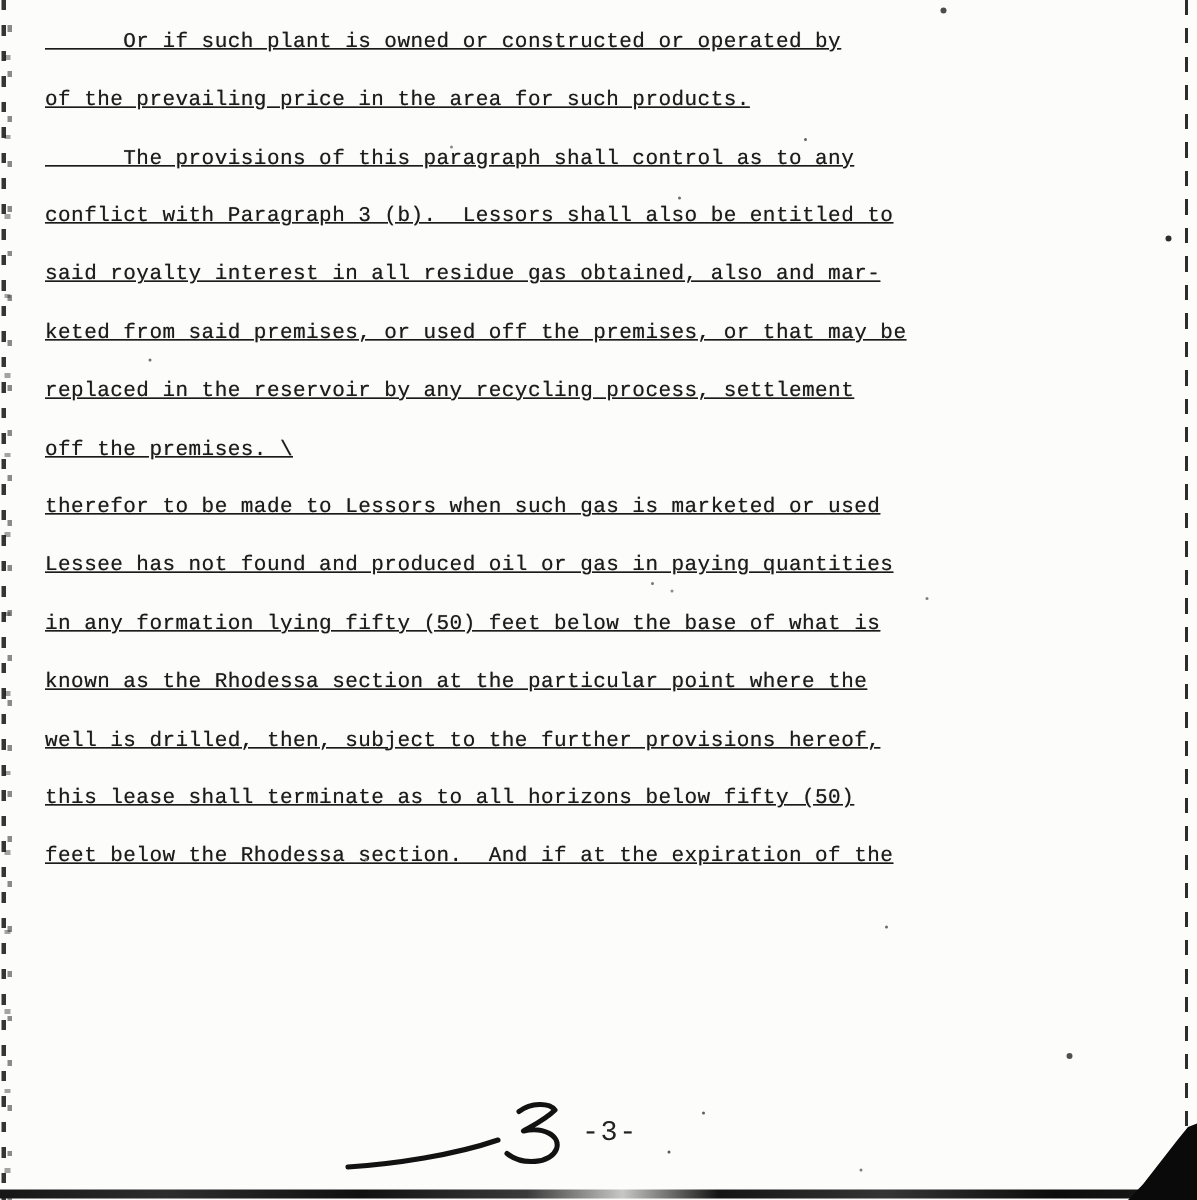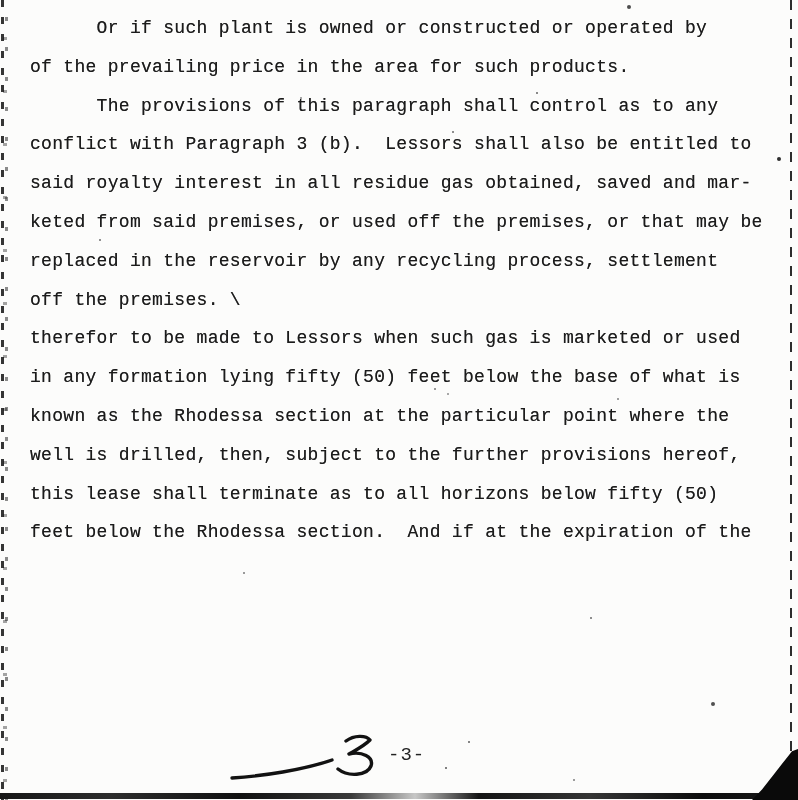--- a/index.html
+++ b/index.html
@@ -12,25 +12,26 @@
     font-family: "Liberation Mono", "DejaVu Sans Mono", monospace;
   }
   .text-block {
     position: absolute;
     left: 30px;
     top: 9px;
     right: 6px;
   }
   .line {
     white-space: pre;
-    font-size: 18px;
+    font-size: 14px;
     line-height: 38.8px;
     letter-spacing: 0.3px;
     color: #1b1b1b;
     text-shadow: 0 0 0.5px rgba(25,25,25,0.65);
+    text-decoration: underline;
   }
   
   .left-edge-marks {
     position: absolute;
     left: 1px; top: 0; bottom: 0;
     width: 8px;
     background-image:
       repeating-linear-gradient(to bottom, rgba(18,18,18,0.85) 0 7px, transparent 7px 17px),
       repeating-linear-gradient(to bottom, transparent 0 11px, rgba(45,45,45,0.55) 11px 15px, transparent 15px 30px),
       repeating-linear-gradient(to bottom, transparent 0 23px, rgba(30,30,30,0.4) 23px 26px, transparent 26px 53px);
@@ -105,25 +106,26 @@
 </head>
 <body>
 
 <div class="scan-page">
 
   <div class="text-block">
     <div class="line">      Or if such plant is owned or constructed or operated by</div>
     <div class="line">of the prevailing price in the area for such products.</div>
     <div class="line">      The provisions of this paragraph shall control as to any</div>
     <div class="line">conflict with Paragraph 3 (b).  Lessors shall also be entitled to</div>
-    <div class="line">said royalty interest in all residue gas obtained, saved and mar-</div>
+    <div class="line">said royalty interest in all residue gas obtained, also and mar-</div>
     <div class="line">keted from said premises, or used off the premises, or that may be</div>
     <div class="line">replaced in the reservoir by any recycling process, settlement</div>
     <div class="line">off the premises. \</div>
     <div class="line">therefor to be made to Lessors when such gas is marketed or used</div>
+    <div class="line">Lessee has not found and produced oil or gas in paying quantities</div>
     <div class="line">in any formation lying fifty (50) feet below the base of what is</div>
     <div class="line">known as the Rhodessa section at the particular point where the</div>
     <div class="line">well is drilled, then, subject to the further provisions hereof,</div>
     <div class="line">this lease shall terminate as to all horizons below fifty (50)</div>
     <div class="line">feet below the Rhodessa section.  And if at the expiration of the</div>
   </div>
 
   <div class="footer">
     <svg class="handwritten-three" viewBox="0 0 160 50" aria-label="3">
       <g fill="none" stroke="#121212" stroke-width="3.4" stroke-linecap="round" stroke-linejoin="round">

